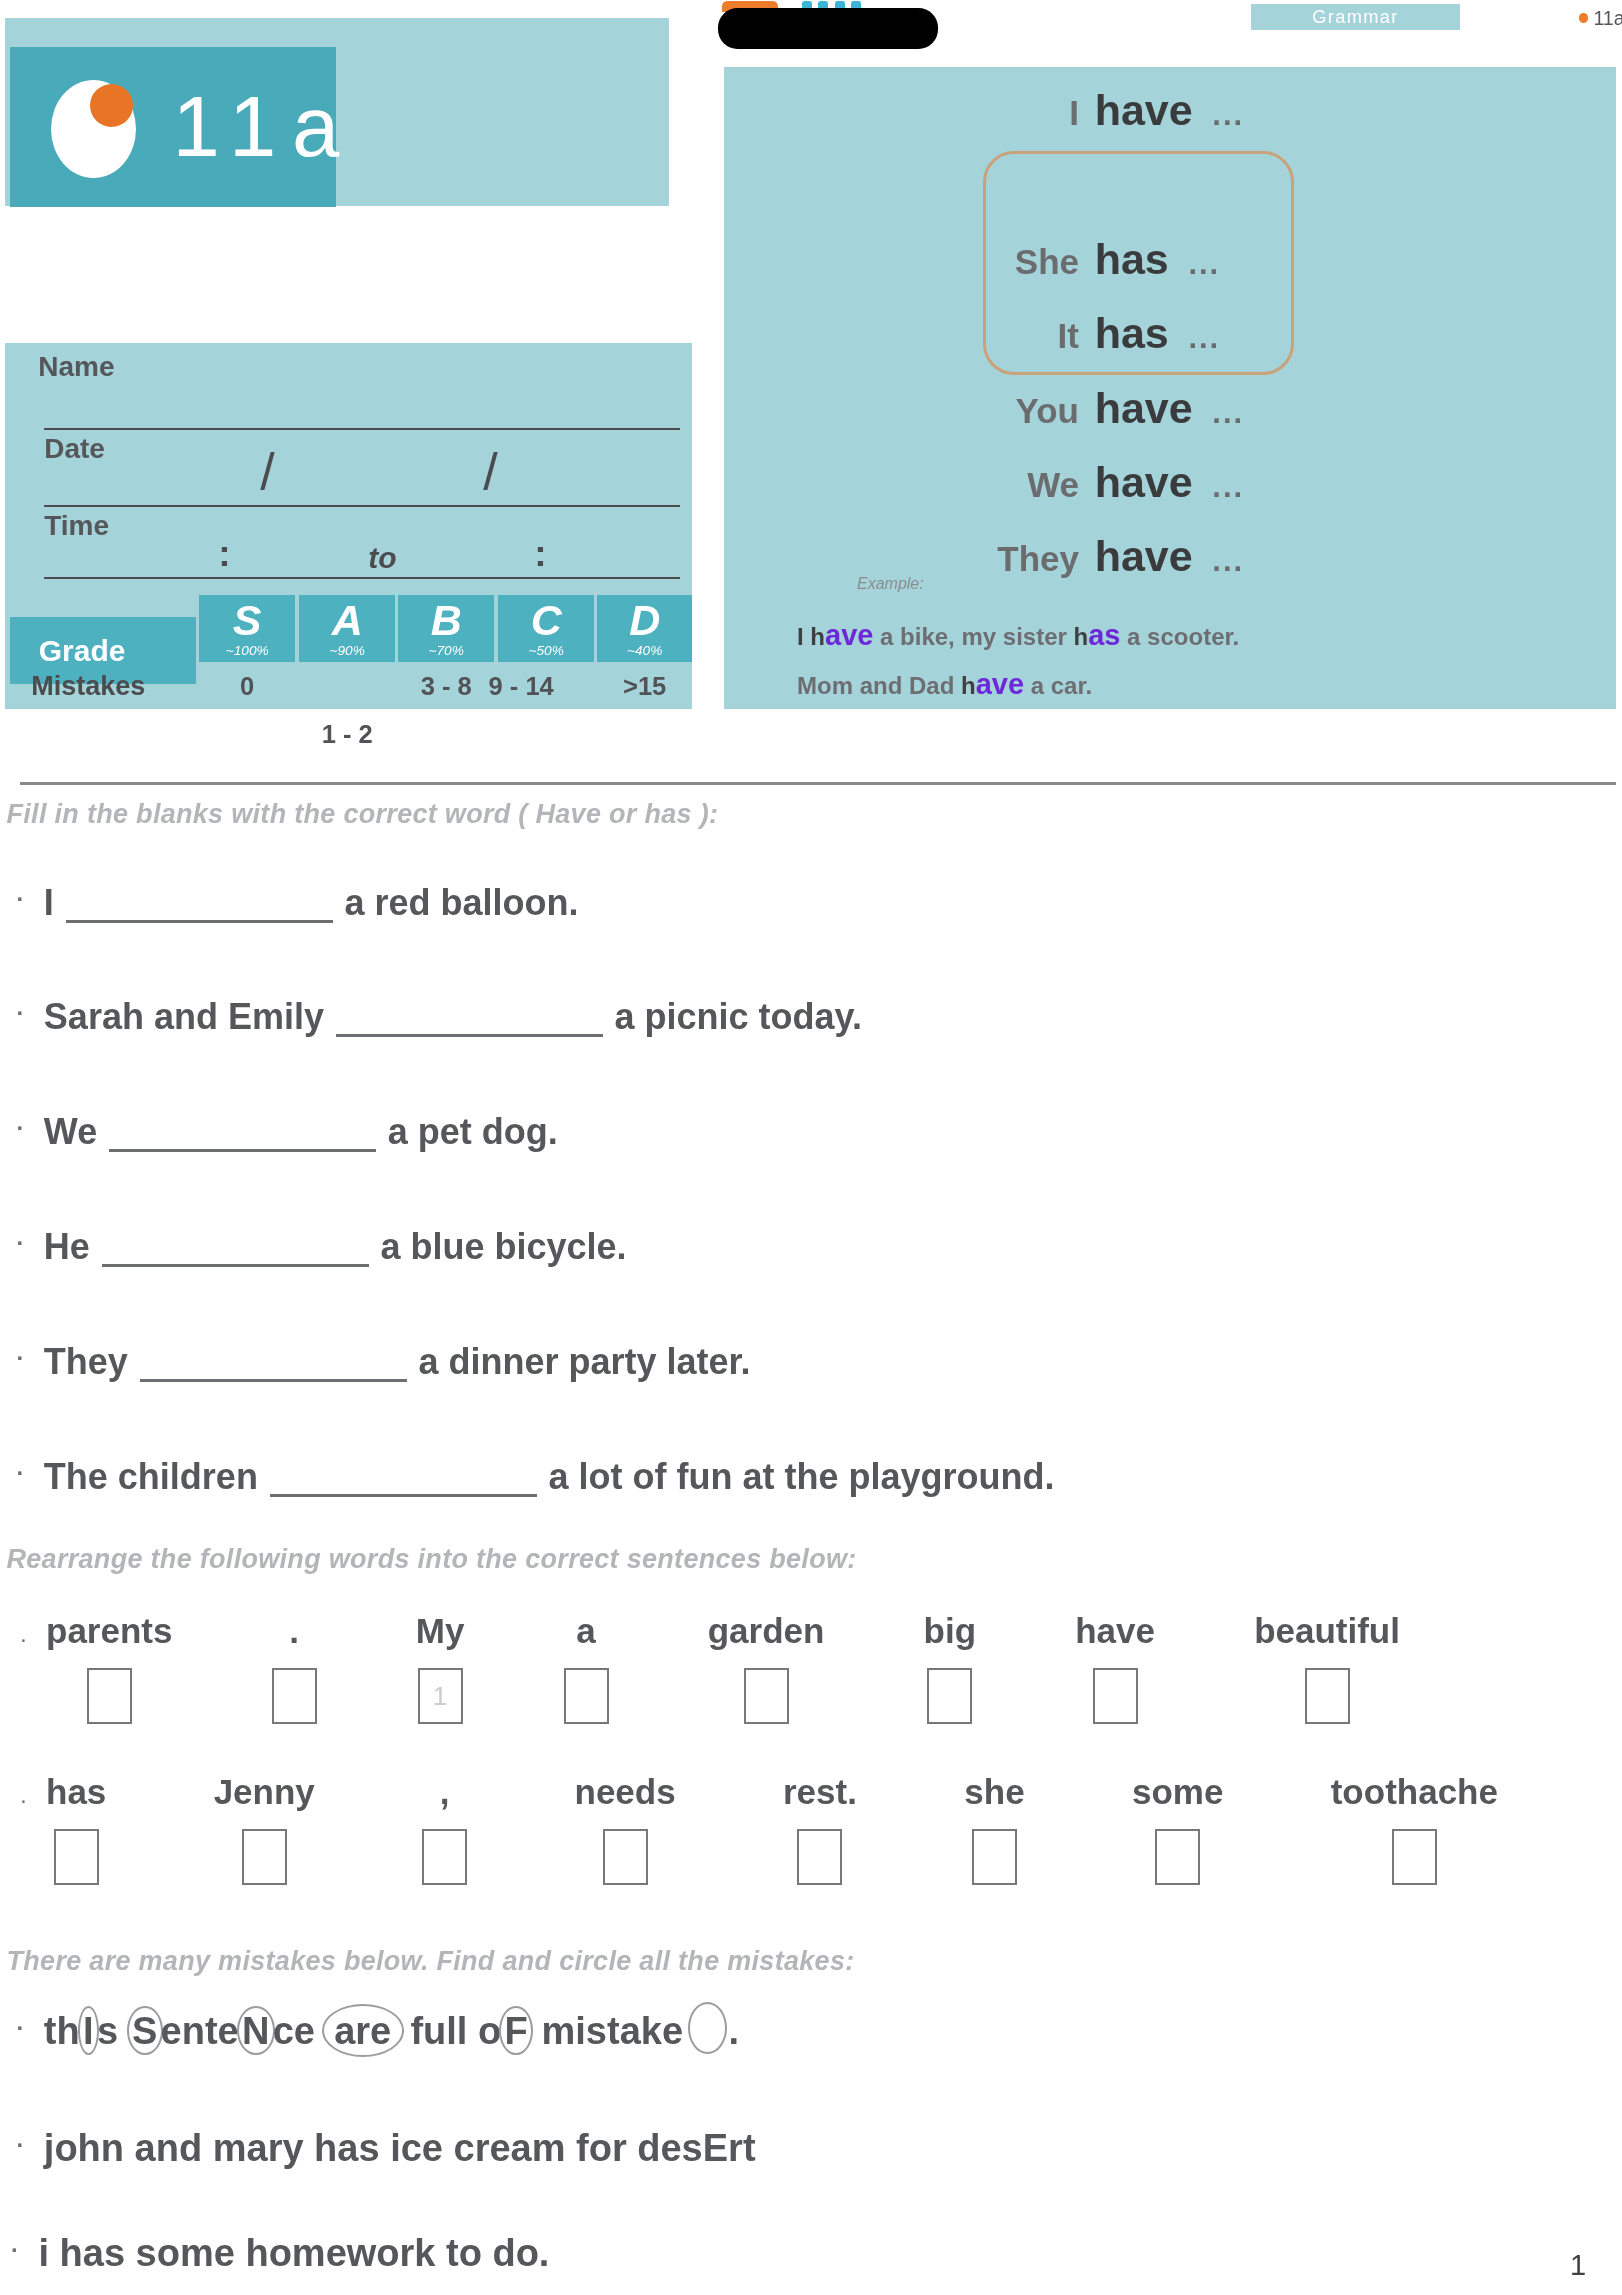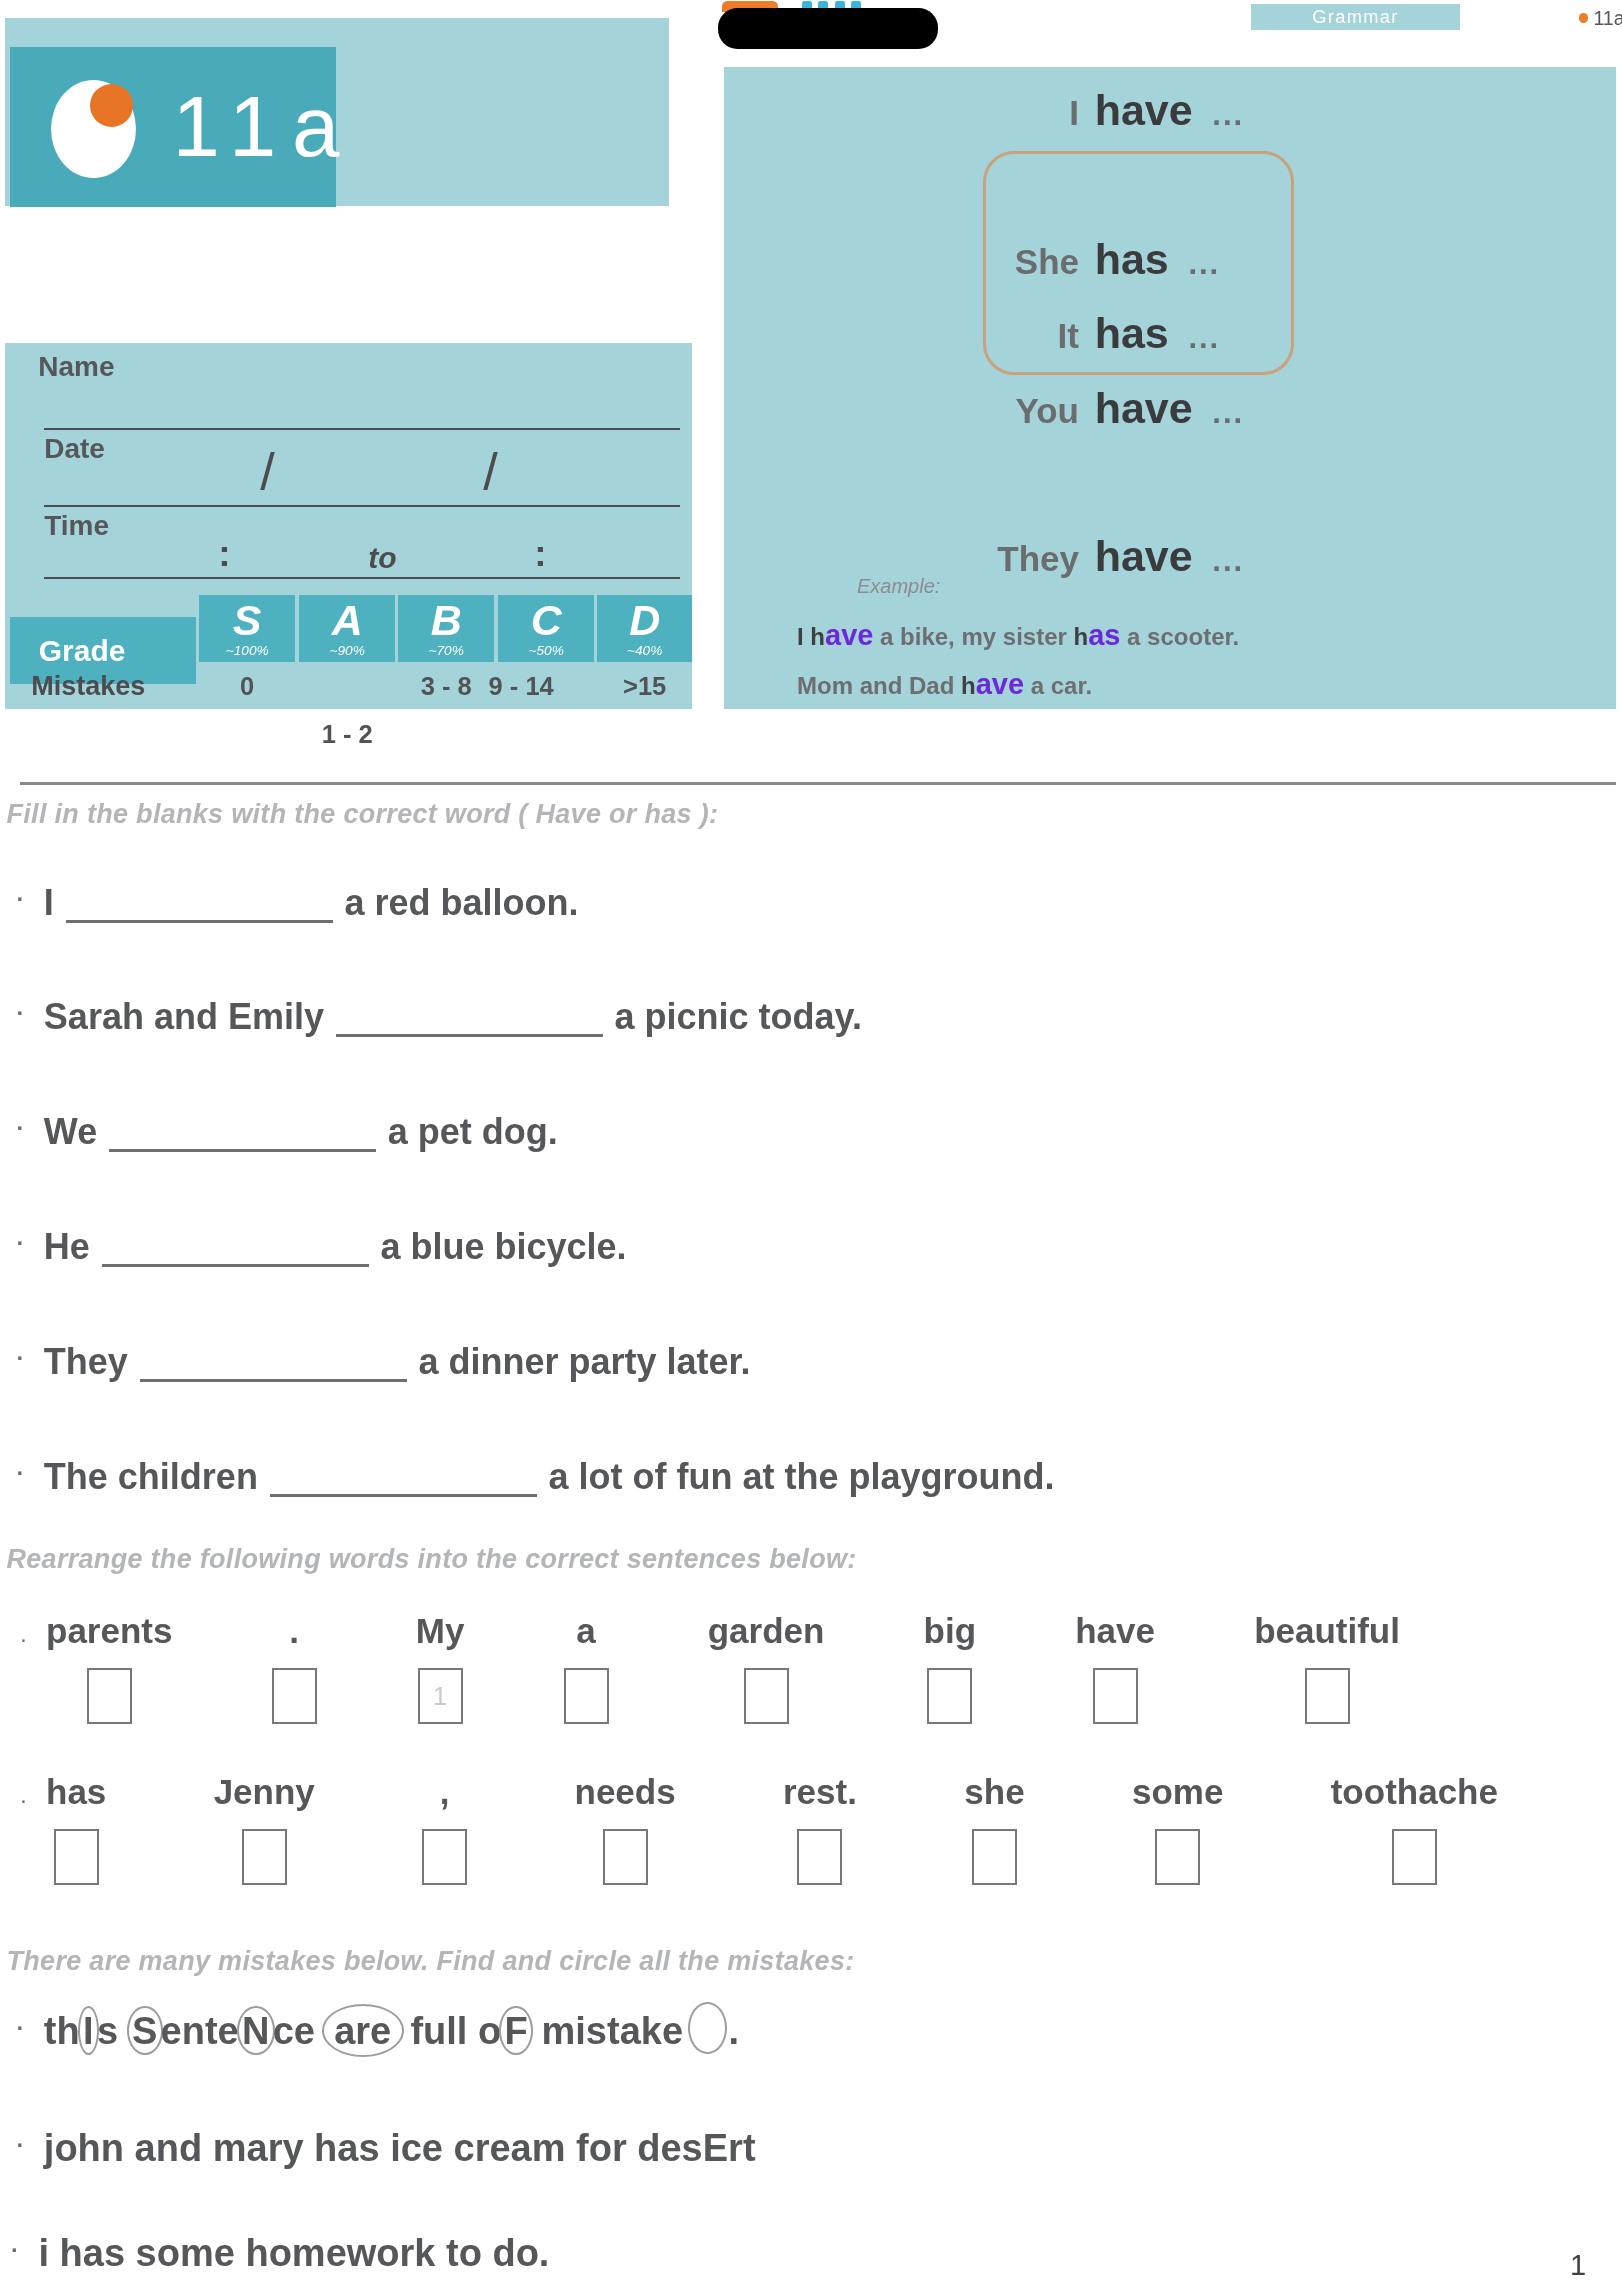--- a/index.html
+++ b/index.html
@@ -32,21 +32,21 @@
   .gpct{color:#ffffff;font-size:13.7px;font-style:italic;margin-top:1.3px;}
   .gradelbl{color:#ffffff;font-size:30px;font-weight:bold;justify-content:flex-start;
             flex-direction:row;padding-left:29px;box-sizing:border-box;}
   .mcell{display:flex;align-items:center;justify-content:center;font-size:25.5px;font-weight:bold;color:#515356;}
   
   .pc-row{position:absolute;left:0;width:100%;height:65px;line-height:65px;white-space:nowrap;}
   .pron{display:inline-block;width:355px;text-align:right;font-size:35px;font-weight:bold;color:#6a6c6e;}
   .verb{font-size:43px;font-weight:bold;color:#3a3b3d;margin-left:15.7px;}
   .dots{font-size:31px;font-weight:bold;color:#6a6c6e;margin-left:19.6px;letter-spacing:2px;}
   .hl-box{border:3.9px solid #c9a17b;border-radius:31px;}
-  .ex-label{font-size:20px;font-style:italic;color:#8b8d90;}
+  .ex-label{font-size:16px;font-style:italic;color:#8b8d90;}
   .ex-line{font-size:24px;font-weight:bold;color:#6d6e71;line-height:34px;white-space:nowrap;}
   .ex-line .d{color:#3f4042;}
   .ex-line .o{color:#6d28d9;font-size:29px;}
   
   .divider{border-top:3.3px solid #87898c;height:0;}
   .sect{font-size:27px;font-weight:bold;font-style:italic;color:#b3b5b8;letter-spacing:0.3px;}
   .fs{font-size:36px;font-weight:bold;color:#55575a;white-space:nowrap;}
   .bullet{font-size:23.6px;color:#6d6e71;vertical-align:7.9px;margin-right:19.6px;}
   .blank{display:inline-block;width:267px;border-bottom:3.3px solid #6d6e71;height:6.5px;
          vertical-align:-7.9px;margin:0 11.8px;}
@@ -149,20 +149,23 @@
     </div>
     <div class="pc-row" style="top:160px;">
       <span class="pron">She</span><span class="verb">has</span><span class="dots">...</span>
     </div>
     <div class="pc-row" style="top:234px;">
       <span class="pron">It</span><span class="verb">has</span><span class="dots">...</span>
     </div>
     <div class="pc-row" style="top:309px;">
       <span class="pron">You</span><span class="verb">have</span><span class="dots">...</span>
     </div>
+    <div class="pc-row" style="top:383px;">
+      <span class="pron">We</span><span class="verb">have</span><span class="dots">...</span>
+    </div>
     <div class="pc-row" style="top:457px;">
       <span class="pron">They</span><span class="verb">have</span><span class="dots">...</span>
     </div>
 
     <div class="abs ex-label" style="left:133px;top:508px;">Example:</div>
 
     <div class="abs ex-line" style="left:73px;top:551px;">
       <span class="d">I h</span><span class="o">ave</span><span> a bike, my sister </span><span class="d">h</span><span class="o">as</span><span> a scooter.</span>
     </div>
     <div class="abs ex-line" style="left:73px;top:600px;">

